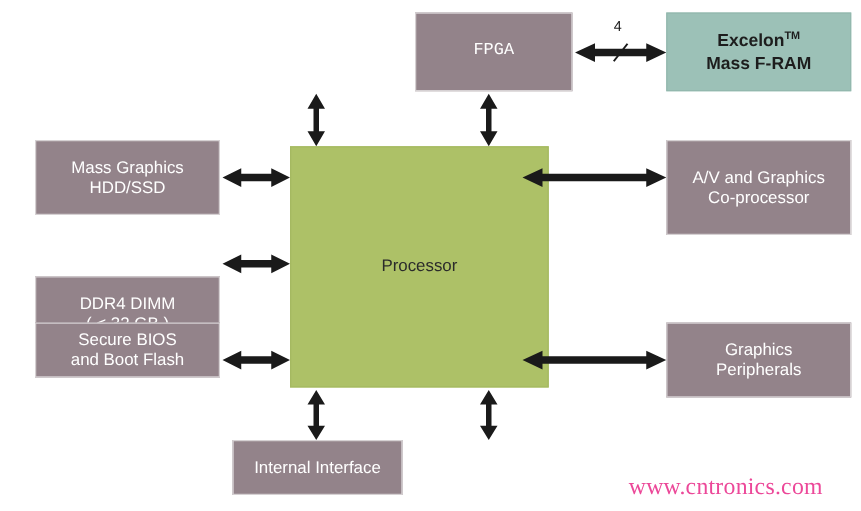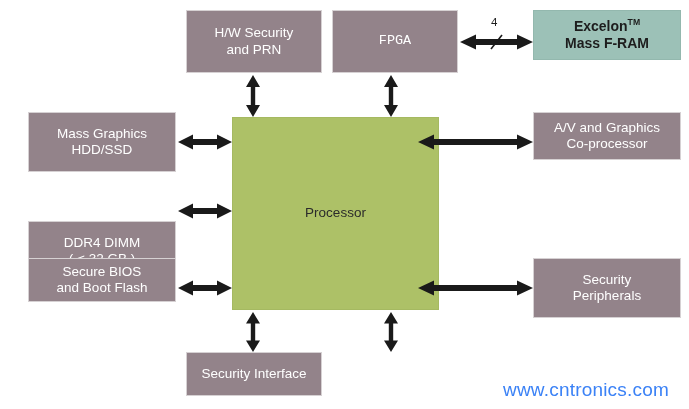--- a/index.html
+++ b/index.html
@@ -58,46 +58,42 @@
   .bus-label {
     position: absolute;
     font-size: 11.5px;
     color: #1d1d1d;
     font-family: "Liberation Sans", sans-serif;
     line-height: 1;
   }
   .watermark {
     position: absolute;
     font-size: 19px;
-    color: #3b82f6;
-    font-family: Liberation Sans, sans-serif;
+    color: #ec4899;
+    font-family: Liberation Serif, serif;
     white-space: nowrap;
     letter-spacing: 0.2px;
   }
   .tm {
     font-size: 0.62em;
     vertical-align: super;
     line-height: 0;
   }
 </style>
 </head>
 <body>
 
 <div id="canvas">
 
-  <div class="block block-mauve" style="left:186px; top:10px; width:136px; height:63px;">
-    <span class="block-label">H/W Security
-and PRN</span>
-  </div>
 
   <div class="block block-mauve" style="left:332px; top:10px; width:126px; height:63px;font-family:Liberation Mono, monospace;">
     <span class="block-label">FPGA</span>
   </div>
 
-  <div class="block block-teal" style="left:533px; top:10px; width:148px; height:50px;">
+  <div class="block block-teal" style="left:533px; top:10px; width:148px; height:63px;">
     <span class="block-label"><span>Excelon</span><span class="tm">TM</span><br><span>Mass F-RAM</span></span>
   </div>
 
   <div class="block block-mauve" style="left:28px; top:112px; width:148px; height:60px;">
     <span class="block-label">Mass Graphics
 HDD/SSD</span>
   </div>
 
   <div class="block block-mauve" style="left:28px; top:182px; width:148px; height:60px;margin-top:39px;">
     <span class="block-label">DDR4 DIMM
@@ -106,32 +102,32 @@
 
   <div class="block block-mauve" style="left:28px; top:258px; width:148px; height:44px;">
     <span class="block-label">Secure BIOS
 and Boot Flash</span>
   </div>
 
   <div class="block block-green" style="left:232px; top:117px; width:207px; height:193px;">
     <span class="block-label">Processor</span>
   </div>
 
-  <div class="block block-mauve" style="left:533px; top:112px; width:148px; height:48px;">
+  <div class="block block-mauve" style="left:533px; top:112px; width:148px; height:76px;">
     <span class="block-label">A/V and Graphics
 Co-processor</span>
   </div>
 
   <div class="block block-mauve" style="left:533px; top:258px; width:148px; height:60px;">
-    <span class="block-label">Security
+    <span class="block-label">Graphics
 Peripherals</span>
   </div>
 
   <div class="block block-mauve" style="left:186px; top:352px; width:136px; height:44px;">
-    <span class="block-label">Security Interface</span>
+    <span class="block-label">Internal Interface</span>
   </div>
 
 
   <div class="arrow" style="left:243px; top:75px;">
     <svg width="20" height="42" viewBox="0 0 20 42">
       <path d="M10 0 L17 12 L12.2 12 L12.2 30 L17 30 L10 42 L3 30 L7.8 30 L7.8 12 L3 12 Z" fill="#1a1a1a"></path>
     </svg>
   </div>
 
   <div class="arrow" style="left:381px; top:75px;">

